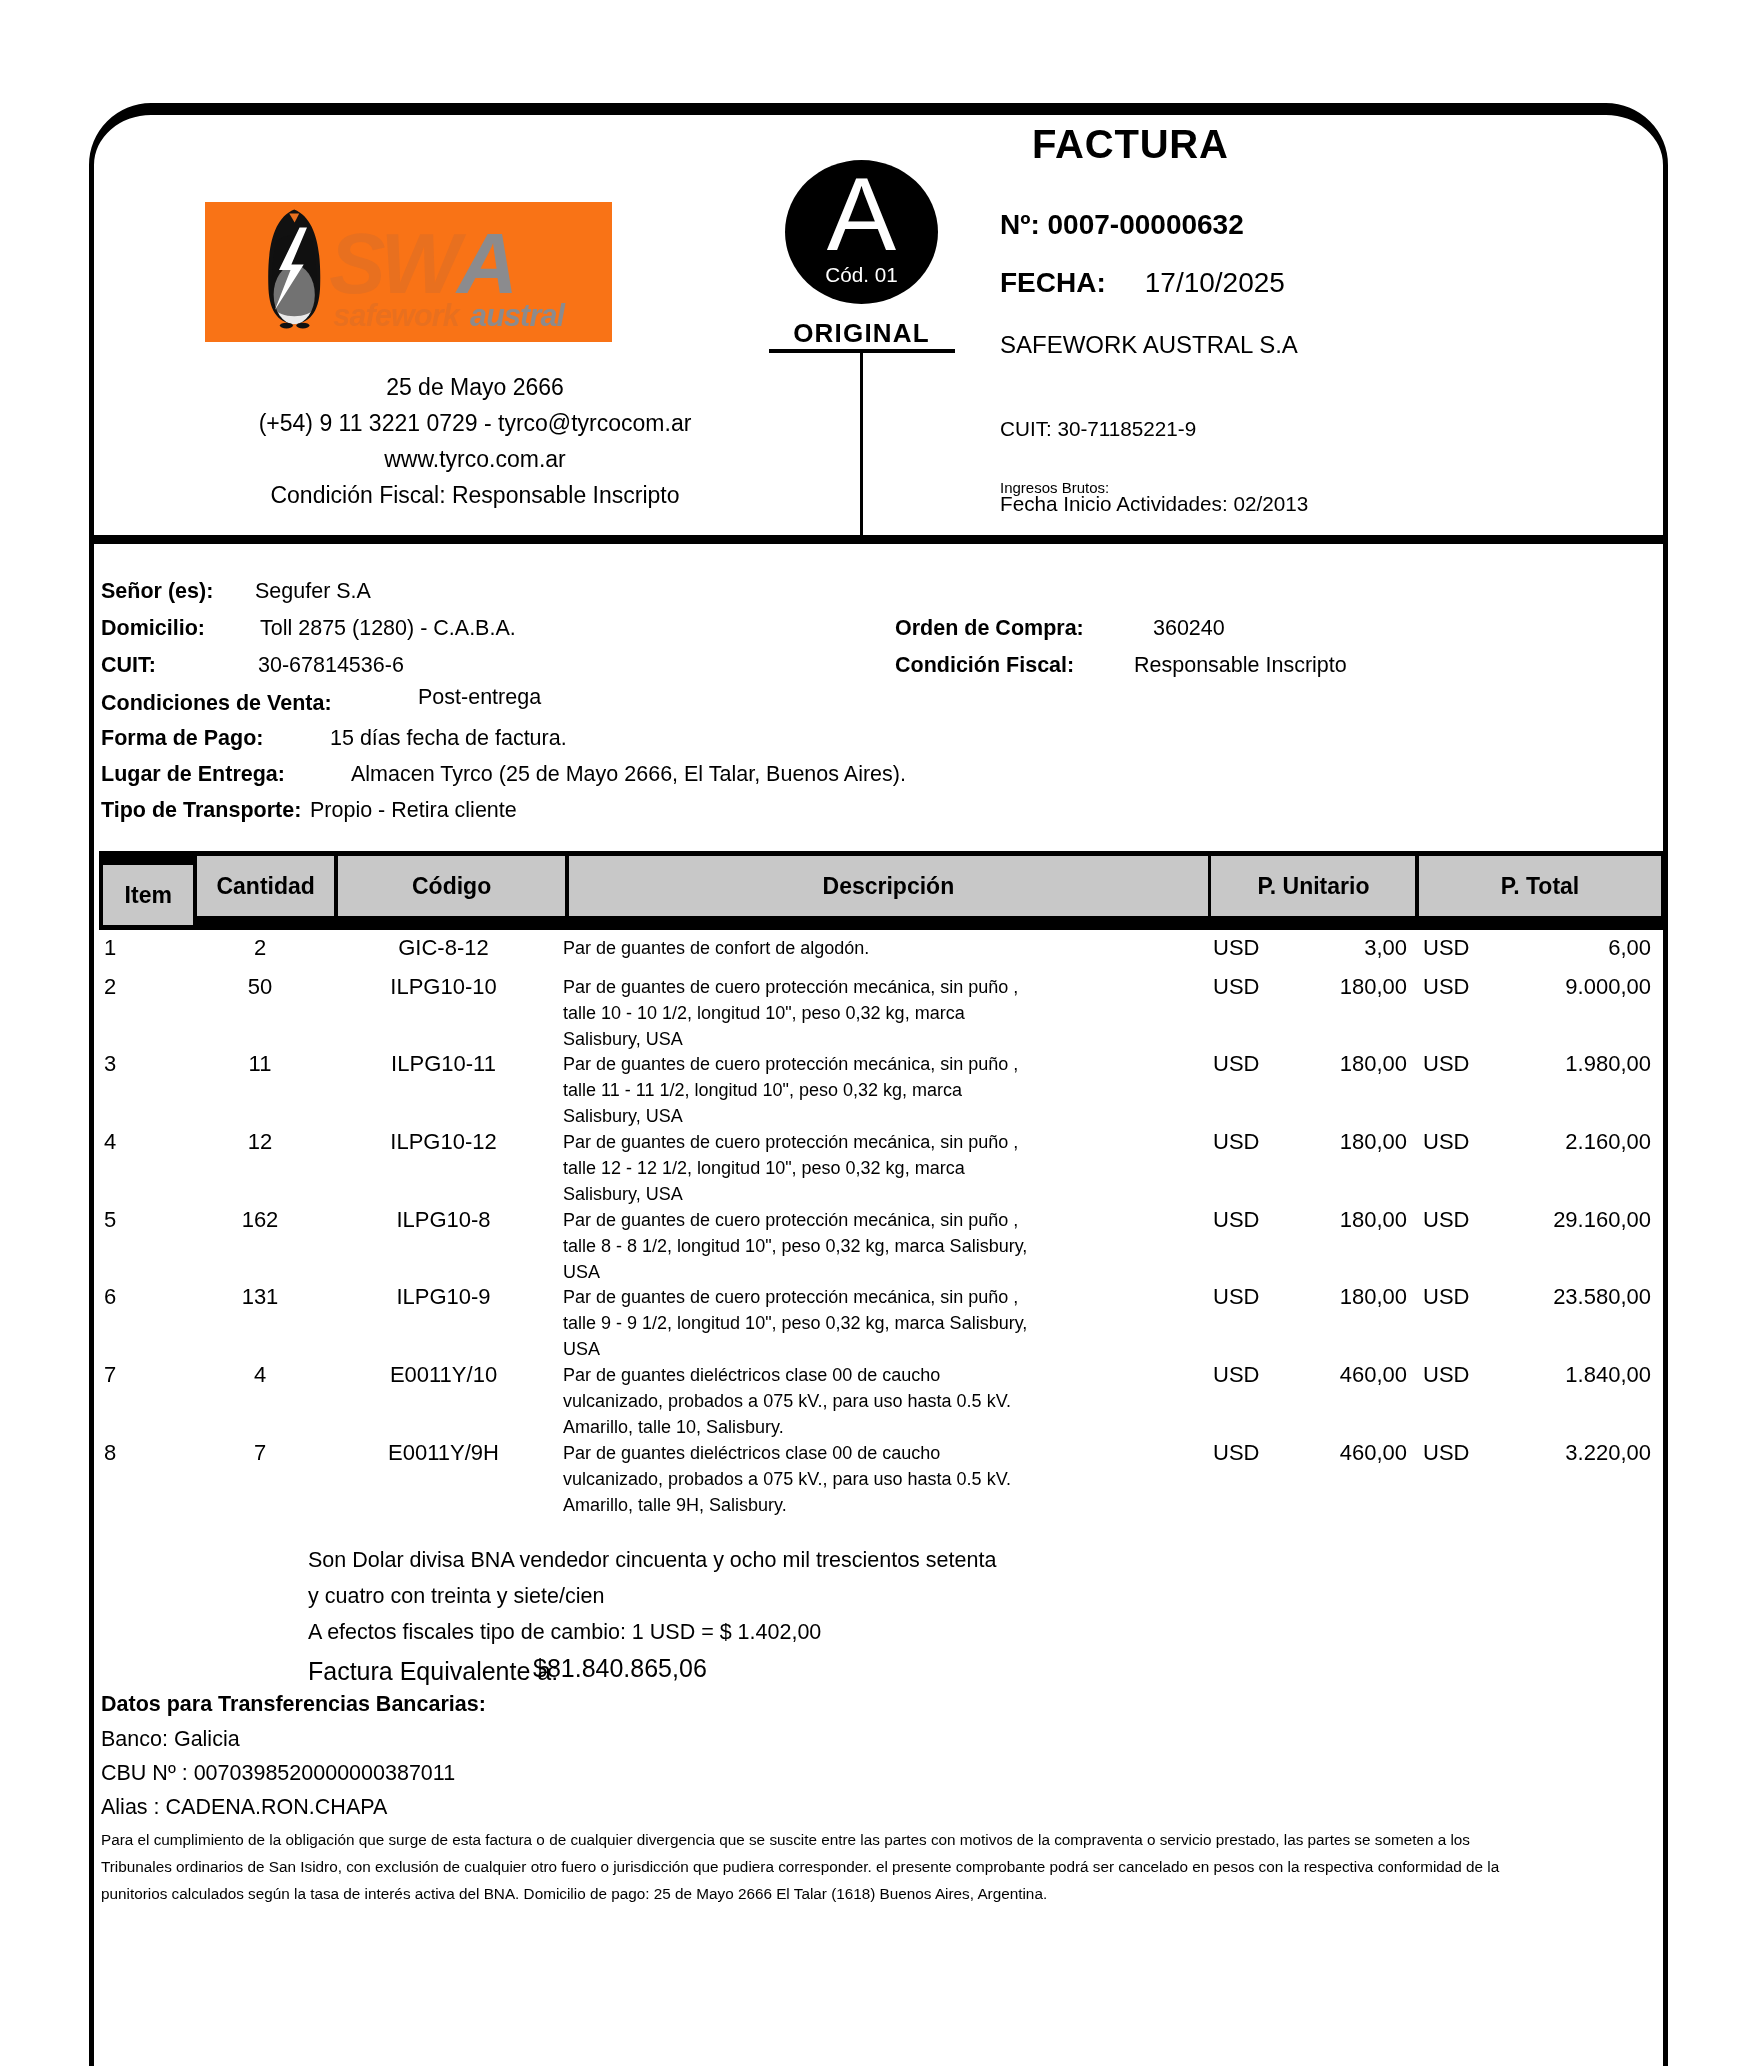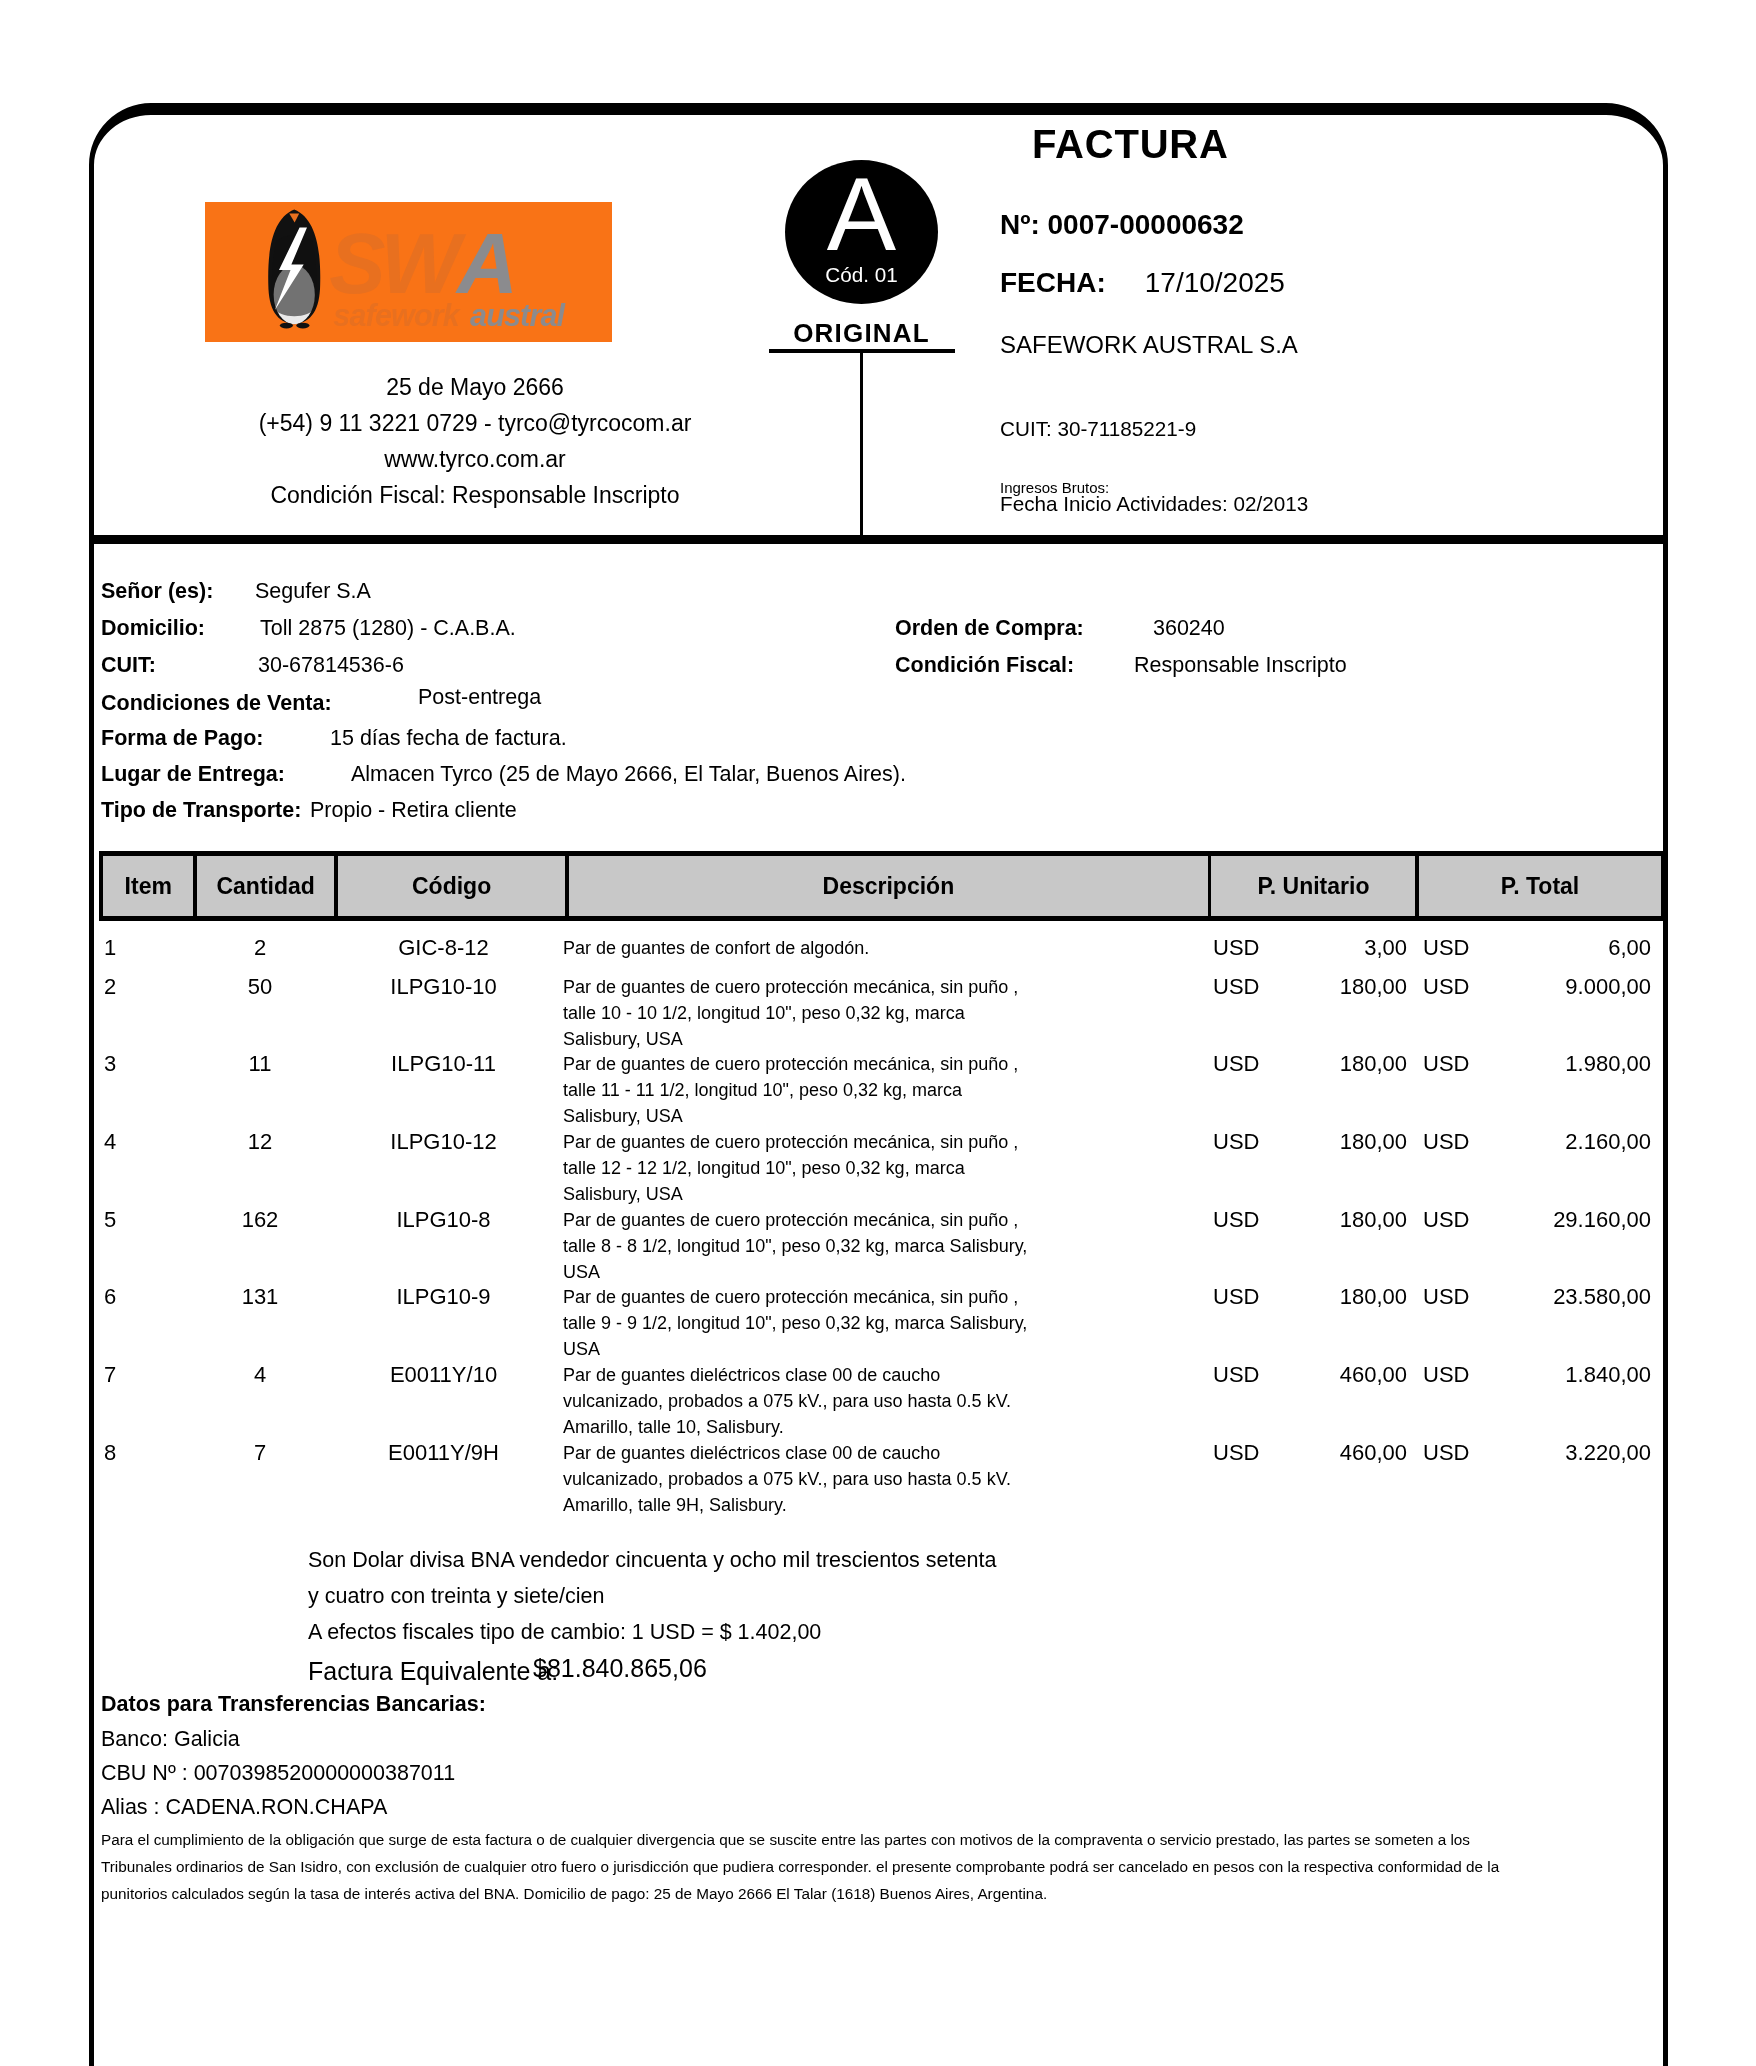--- a/index.html
+++ b/index.html
@@ -39,21 +39,21 @@
   .crow .lab{position:absolute;left:0;font-weight:bold;}
   .crow .val{position:absolute;}
   .crow2{left:895px;height:25px;font-size:21.5px;white-space:nowrap;}
   .crow2 .lab{position:absolute;left:0;font-weight:bold;}
   .crow2 .val{position:absolute;}
   
   .thead{left:99px;top:851px;width:1566px;box-sizing:border-box;background:#000;
          display:flex;padding:5px 4.1px;column-gap:3.7px;}
   .thead .cell{background:#c8c8c8;color:#000;font-weight:bold;font-size:23px;
                display:flex;align-items:center;justify-content:center;height:60px;}
-  .c-item{width:5.8%;}.c-qty{width:8.8%;}.c-code{width:14.6%;}
+  .c-item{width:5.8%;margin-top:9px;}.c-qty{width:8.8%;}.c-code{width:14.6%;}
   .c-desc{width:41.0%;}.c-pu{width:13.1%;}.c-pt{flex:1;}
   .trow{left:99px;width:1566px;font-size:22px;}
   .trow .item{position:absolute;left:5px;}
   .trow .qty{position:absolute;left:92px;width:138px;text-align:center;}
   .trow .code{position:absolute;left:230px;width:229px;text-align:center;}
   .trow .desc{position:absolute;left:464px;width:636px;font-size:18px;line-height:26px;}
   .trow .usd1{position:absolute;left:1114px;}
   .trow .pu{position:absolute;left:1145px;width:163px;text-align:right;}
   .trow .usd2{position:absolute;left:1324px;}
   .trow .pt{position:absolute;left:1364px;width:188px;text-align:right;}

